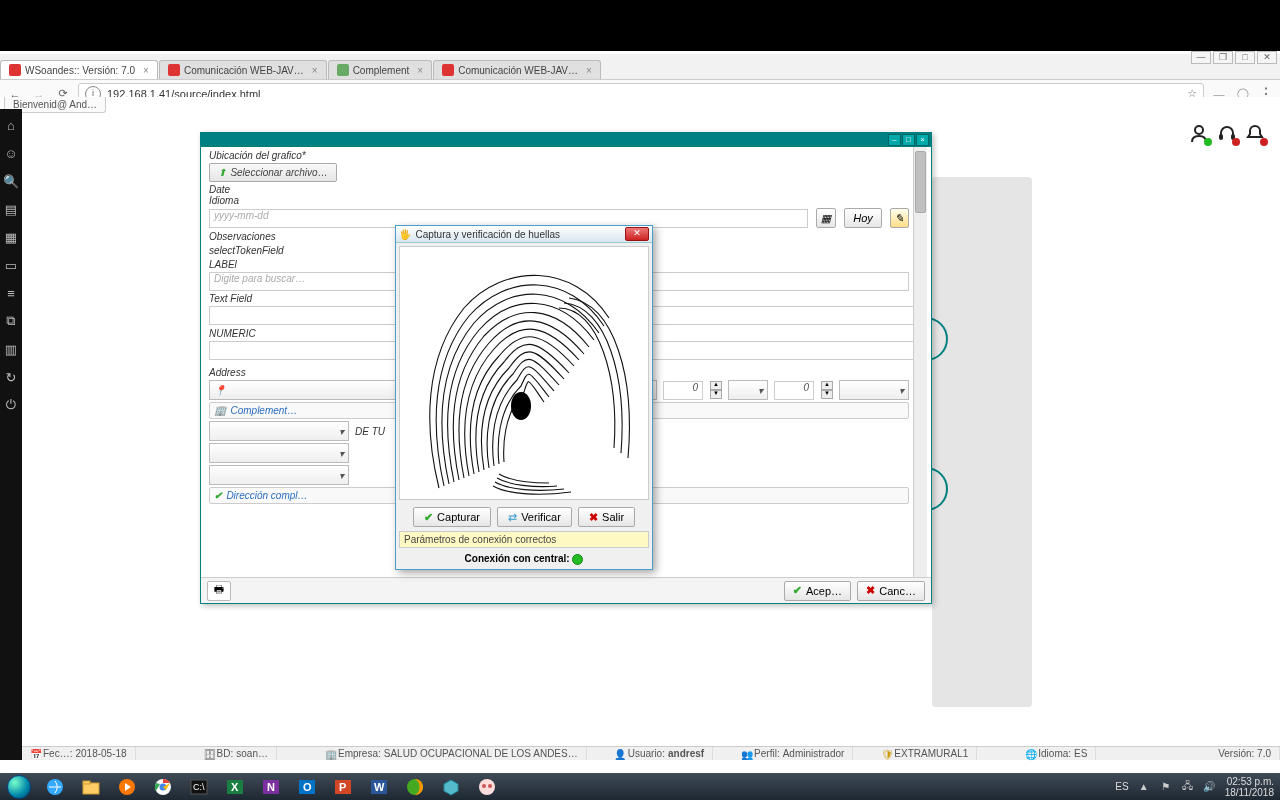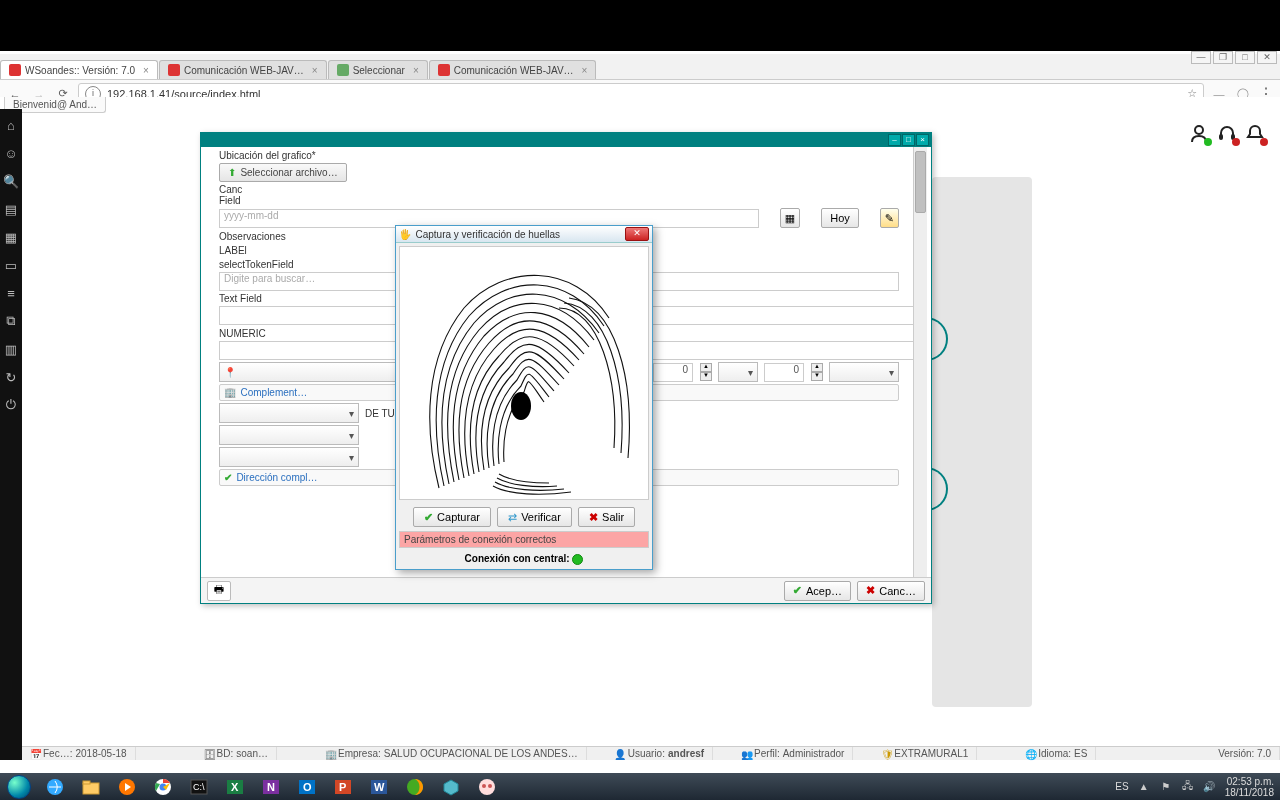--- a/index.html
+++ b/index.html
@@ -52,42 +52,42 @@
   .vscroll{position:absolute;right:0;top:0;bottom:0;width:13px;background:#eee;border-left:1px solid #ccc;}
   .vscroll .thumb{position:absolute;left:1px;right:1px;top:4px;height:60px;background:#c0c0c0;border:1px solid #aaa;border-radius:2px;}
   .mwin-footer{position:absolute;left:0;right:0;bottom:0;height:25px;border-top:1px solid #ccc;background:#f4f4f4;display:flex;align-items:center;justify-content:space-between;padding:0 6px;}
   .foot-left{width:22px;height:18px;border:1px solid #bbb;background:#fff;border-radius:2px;display:flex;justify-content:center;align-items:center;}
   .foot-right{display:flex;gap:6px;}
   .sbtn{height:18px;border:1px solid #aaa;border-radius:2px;background:linear-gradient(#fff,#e6e6e6);padding:0 8px;display:flex;align-items:center;gap:4px;cursor:pointer;}
   .tick{color:#3a3;font-weight:bold;}
   .xred{color:#c00;font-weight:bold;}
 
   
-  .frow{margin:2px 14px;}
+  .frow{margin:2px 4px;font-style:italic;}
   .flabel{color:#333;font-size:10px;}
   .filebtn{display:inline-flex;align-items:center;gap:4px;border:1px solid #aaa;background:linear-gradient(#f9f9f9,#e5e5e5);padding:3px 8px;border-radius:2px;cursor:pointer;font-size:10px;color:#444;}
   .txtin{border:1px solid #ccc;background:#fff;height:17px;padding:0 4px;font-size:10px;color:#555;}
   .txtin.ph{color:#aaa;}
   .bigarea{border:1px solid #ccc;height:38px;padding:3px 4px;font-size:10px;background:#fff;}
   .combo{border:1px solid #bbb;background:linear-gradient(#fff,#eee);height:18px;display:flex;align-items:center;justify-content:space-between;padding:0 4px;font-size:10px;cursor:pointer;}
   .combo .dd{color:#555;}
   .linkrow{display:flex;align-items:center;gap:4px;padding:2px 4px;border:1px solid #ccc;border-radius:2px;background:#f9f9f9;color:#2a6fbf;font-size:10px;cursor:pointer;}
   .linkrow .tick{color:#3a3;}
   .numbox{width:30px;text-align:right;}
   .spin{display:flex;flex-direction:column;margin-left:1px;}
   .spin div{width:10px;height:7px;border:1px solid #aaa;background:#eee;font-size:6px;line-height:5px;text-align:center;cursor:pointer;}
 
   
   .fpdlg{position:absolute;left:395px;top:225px;width:256px;border:1px solid #4a9ecb;background:#f0f0f0;box-shadow:3px 3px 8px rgba(0,0,0,.35);z-index:50;}
   .fpdlg-title{height:16px;background:linear-gradient(#fff,#d8e6f0);border-bottom:1px solid #9cc;display:flex;align-items:center;padding:0 3px;font-size:10px;color:#333;position:relative;}
   .fpdlg-title .xclose{position:absolute;right:3px;top:1px;width:22px;height:12px;background:linear-gradient(#e77,#c22);border:1px solid #911;color:#fff;font-size:9px;text-align:center;line-height:11px;cursor:pointer;border-radius:2px;}
   .fp-img{margin:3px;border:1px solid #ccc;background:#fff;height:252px;display:flex;justify-content:center;align-items:center;overflow:hidden;}
   .fp-btns{display:flex;justify-content:center;gap:6px;padding:4px;}
   .fp-btns .sbtn{padding:0 10px;}
-  .fp-status{margin:0 3px 3px 3px;border:1px solid #ccc;background:#fca5a5;padding:2px 4px;font-size:10px;color:#444;}
+  .fp-status{margin:0 3px 3px 3px;border:1px solid #ccc;background:#fef9c3;padding:2px 4px;font-size:10px;color:#444;}
   .fp-conn{text-align:center;font-size:10px;font-weight:bold;padding:2px 0 4px 0;}
   .fp-conn .led{display:inline-block;width:9px;height:9px;background:#2b2;border-radius:50%;border:1px solid #181;vertical-align:middle;}
 
   
   .app-status{position:absolute;left:22px;right:0;bottom:0;height:13px;background:#f0f0f0;border-top:1px solid #ccc;display:flex;font-size:10px;color:#555;}
   .app-status .cell{padding:0 8px;display:flex;align-items:center;gap:3px;border-right:1px solid #ddd;white-space:nowrap;}
   .app-status .cell.flex{flex:0 0 auto;}
   .app-status .spacer{flex:1;}
   .sicon{width:10px;height:10px;display:inline-block;}
 
@@ -124,21 +124,21 @@
         <span>WSoandes:: Versión: 7.0</span>
         <span class="close">×</span>
       </div>
       <div class="tab">
         <span class="favicon" style="background:#d33"></span>
         <span>Comunicación WEB-JAV…</span>
         <span class="close">×</span>
       </div>
       <div class="tab">
         <span class="favicon" style="background:#6a6"></span>
-        <span>Seleccionar</span>
+        <span>Complement</span>
         <span class="close">×</span>
       </div>
       <div class="tab">
         <span class="favicon" style="background:#d33"></span>
         <span>Comunicación WEB-JAV…</span>
         <span class="close">×</span>
       </div>
     </div>
 
     <div class="addressbar-row">
@@ -213,46 +213,47 @@
           <div class="scroll-inner">
 
             <div class="frow"><span class="flabel">Ubicación del grafico*</span></div>
             <div class="frow">
               <span class="filebtn">
                 <span style="color:#3a3">⬆</span>
                 <span>Seleccionar archivo…</span>
               </span>
             </div>
             <div class="frow" style="display:flex;align-items:center;gap:6px;">
-              <span class="flabel" style="width:30px">Canc Field</span>
+              <span class="flabel" style="width:30px">Date Idioma</span>
               <span style="flex:1"></span>
             </div>
-            <div class="frow" style="display:flex;align-items:center;gap:21px;">
+            <div class="frow" style="display:flex;align-items:center;gap:8px;">
               <span class="txtin ph" style="flex:1">yyyy-mm-dd</span>
               <span class="sbtn" style="padding:0 4px">▦</span>
               <span class="sbtn">Hoy</span>
               <span class="sbtn" style="padding:0 4px;background:linear-gradient(#ffe,#fd8)">✎</span>
             </div>
             <div class="frow"><span class="flabel">Observaciones</span></div>
+            <div class="frow"><span class="flabel">selectTokenField</span></div>
             <div class="frow"><span class="flabel">LABEl</span></div>
-            <div class="frow"><span class="flabel">selectTokenField</span></div>
             <div class="frow">
                 <span class="txtin ph" style="display:block">Digite para buscar…</span>
               </div>
             <div class="frow" style="display:flex;gap:6px;">
               <span class="flabel">Text Field</span>
             </div>
             <div class="frow">
                 <span class="txtin" style="display:block;text-align:center;width:706px">00</span>
               </div>
             <div class="frow"><span class="flabel">NUMERIC</span></div>
             <div class="frow">
                 <span class="txtin" style="display:block;width:706px"></span>
               </div>
 
+            <div class="frow" style="margin-top:6px"><span class="flabel">Address</span></div>
             <div class="frow" style="display:flex;gap:6px;align-items:center;">
               <span class="combo" style="width:186px">
                   <span style="color:#c44">📍</span>
                   <span class="dd">▾</span>
                 </span>
               <span style="flex:1"></span>
               <span class="combo" style="width:40px">
                   <span></span>
                   <span class="dd">▾</span>
                 </span>

